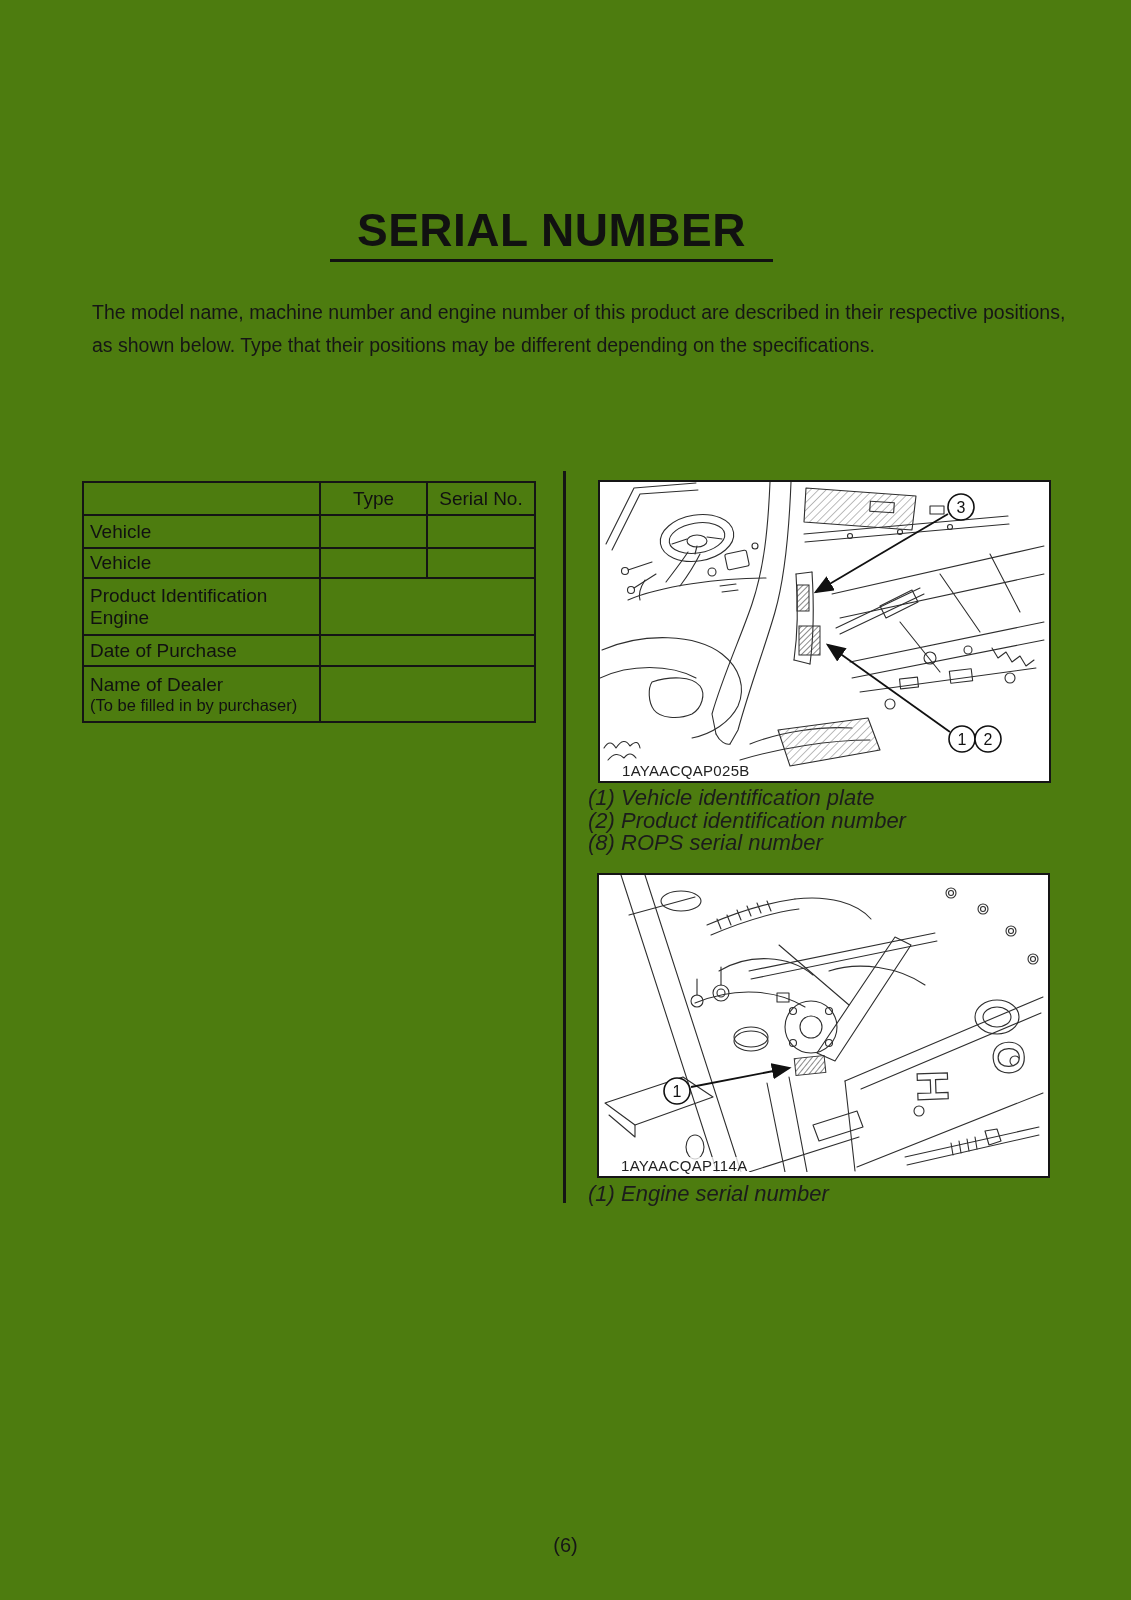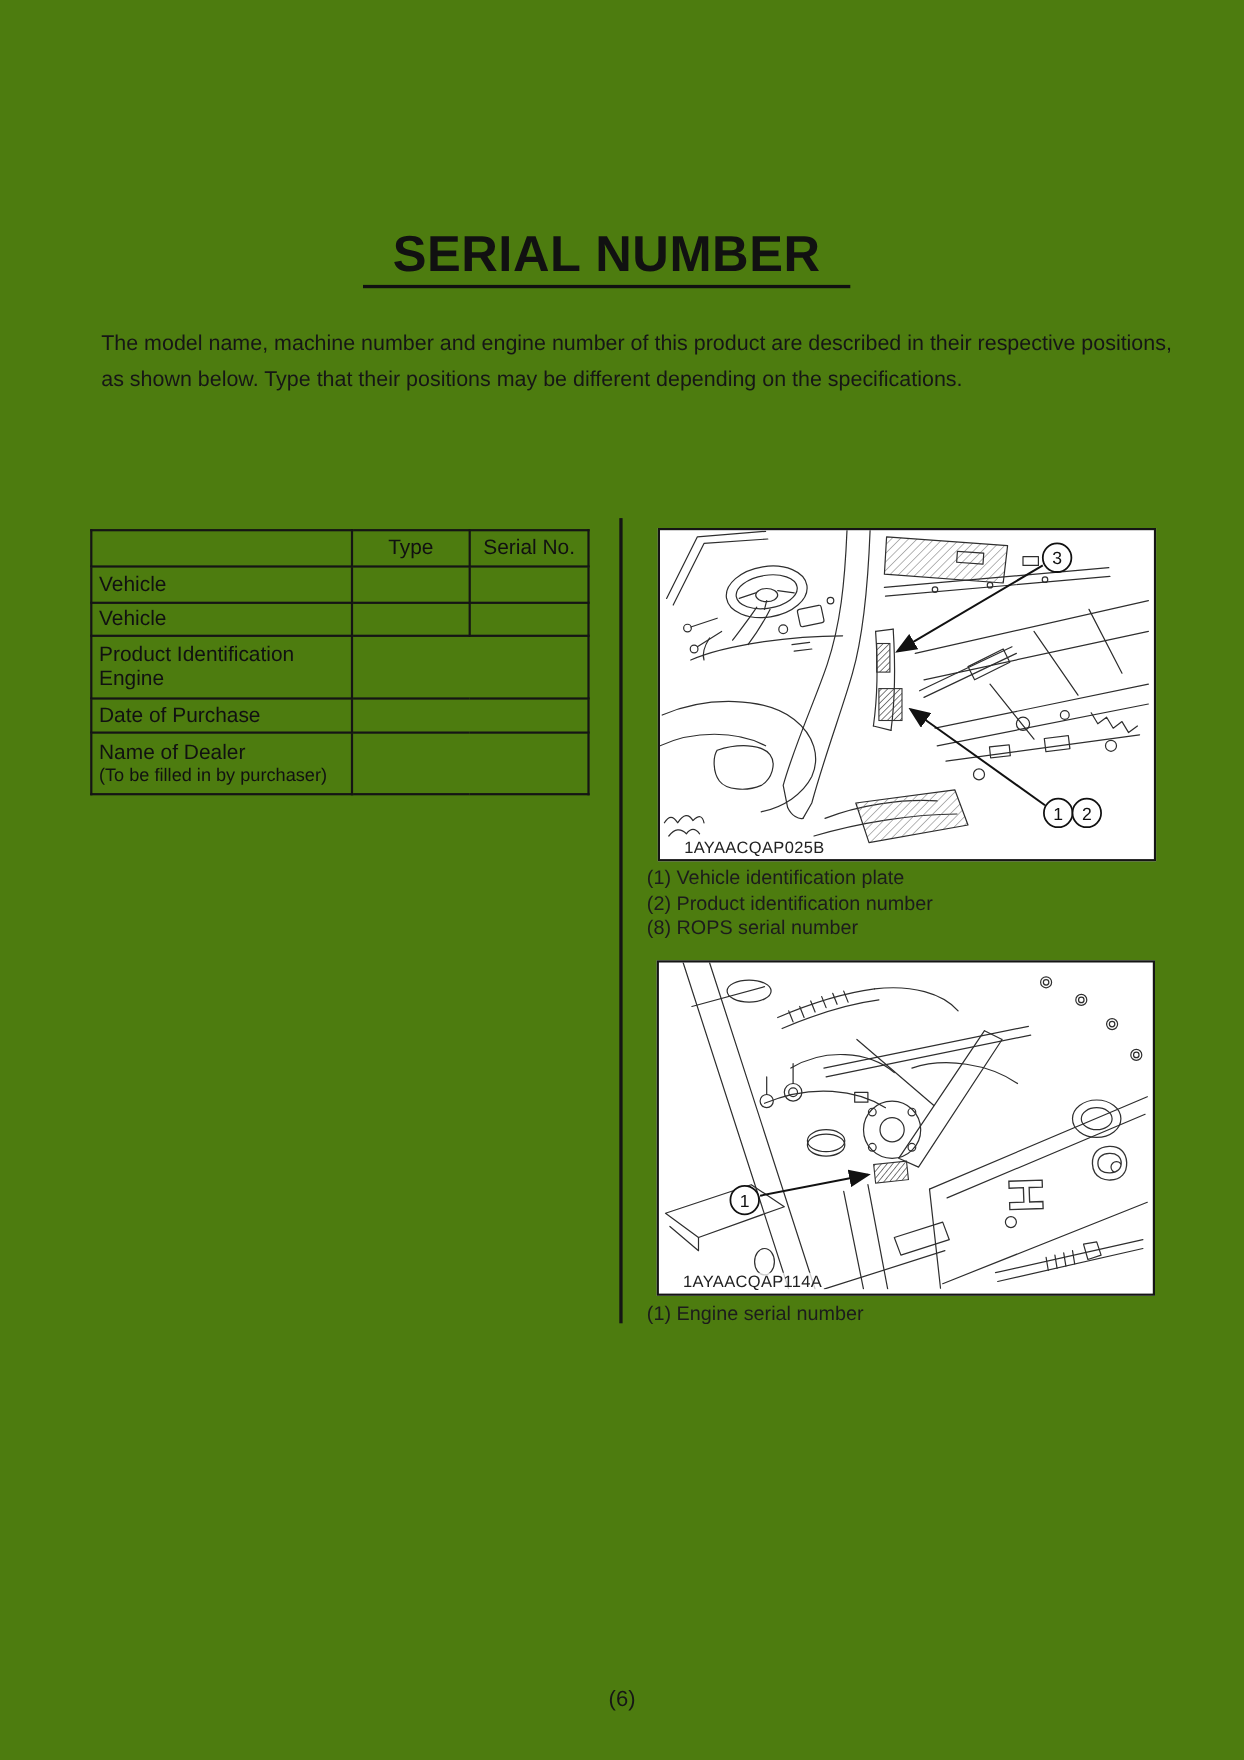--- a/index.html
+++ b/index.html
@@ -52,21 +52,21 @@
     border:2px solid #151515;
     background:#fff;
   }
   .fig1 { left:598px; top:480px; width:449px; height:299px; }
   .fig2 { left:597px; top:873px; width:449px; height:301px; }
   .fig-code {
     position:absolute; left:20px; bottom:2px;
     font-size:15px; letter-spacing:0.3px; color:#222;
     background:rgba(255,255,255,0.75); padding:0 2px;
   }
-  .fig-captions { position:absolute; font-size:18px; line-height:22.5px; color:#1c1c1c; }
+  .fig-captions { position:absolute; font-style:italic; font-size:22px; line-height:22.5px; color:#1c1c1c; }
   .cap1 { left:588px; top:787px; }
   .cap2 { left:588px; top:1183px; }
   
   .page-num {
     position:absolute; left:0; top:1534px; width:100%;
     text-align:center; font-size:20px; color:#161616;
   }
   svg { display:block; }
   .sketch { stroke:#2e2e2e; fill:none; stroke-width:1.1; stroke-linecap:round; stroke-linejoin:round; }
   .callout-num { font-family:"Liberation Sans", sans-serif; font-size:16px; fill:#111; stroke:none; }

